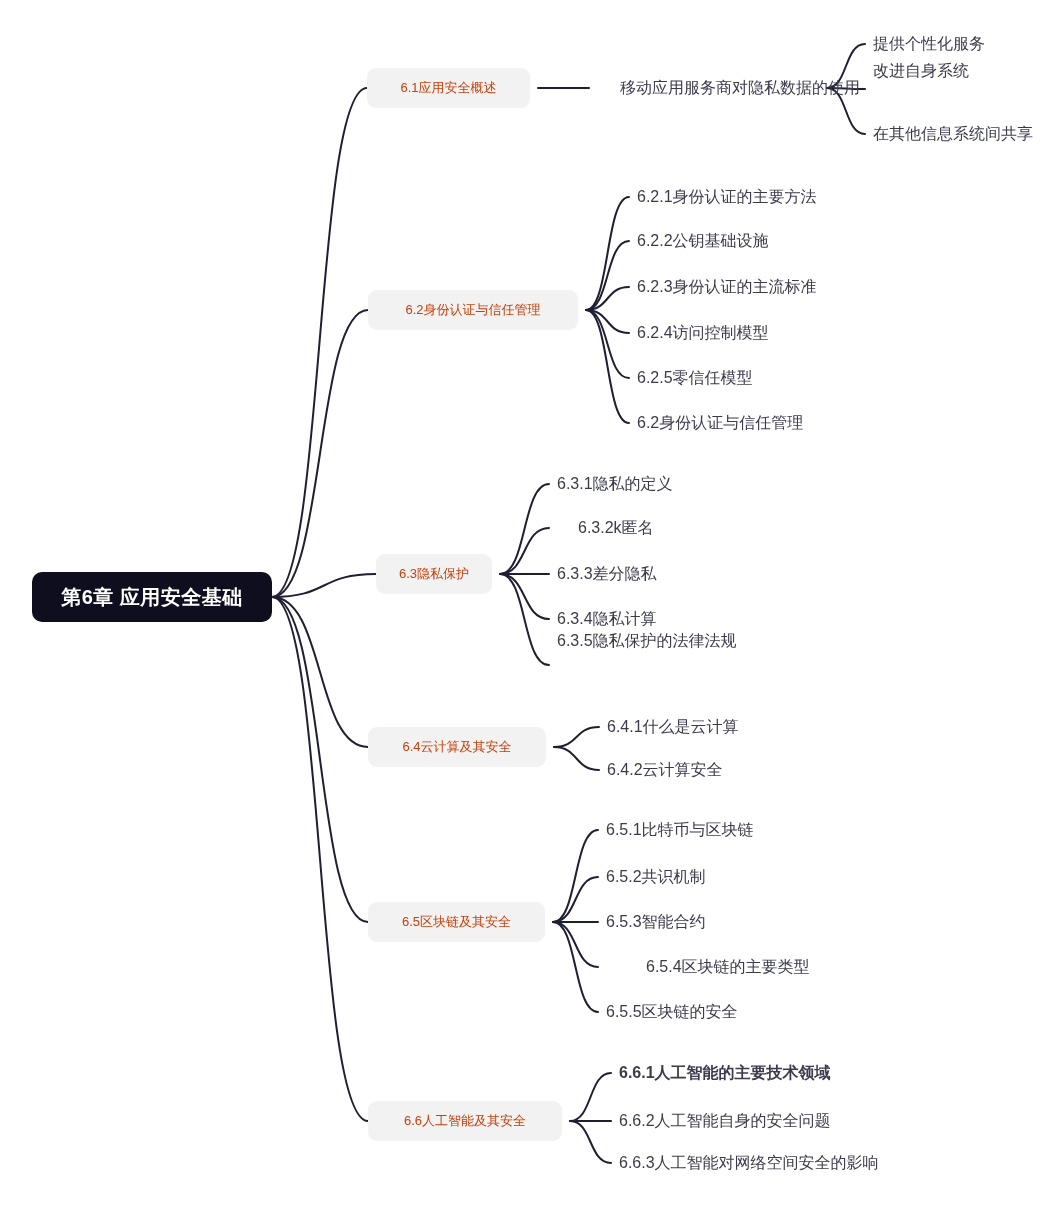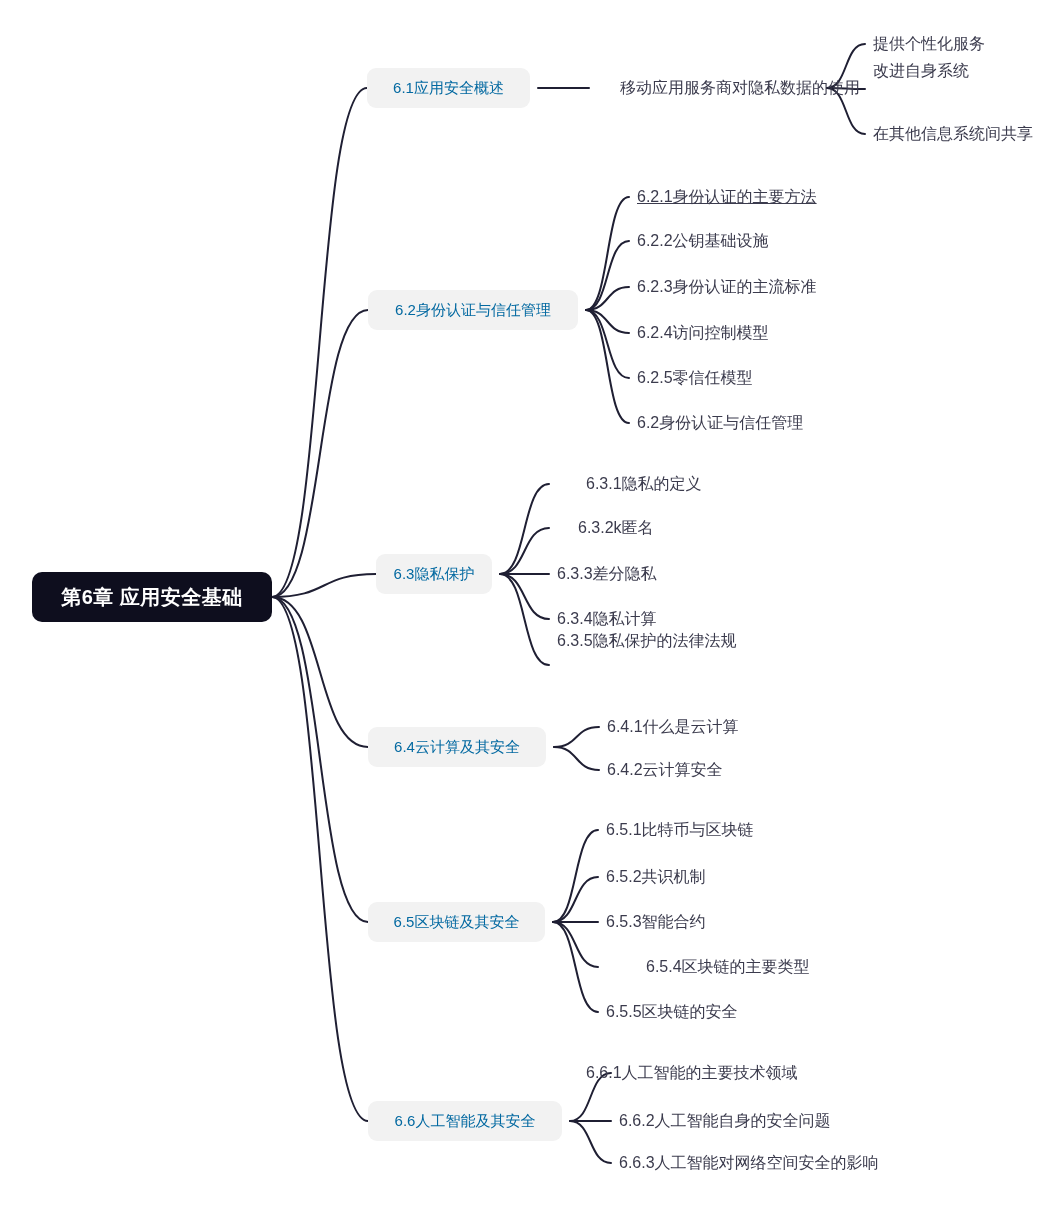--- a/index.html
+++ b/index.html
@@ -47,23 +47,23 @@
     background: #0e0e1e;
     color: #ffffff;
     border-radius: 10px;
     font-size: 20px;
     font-weight: bold;
     letter-spacing: 0.5px;
     padding: 0 22px;
   }
   .node-branch {
     background: #f2f2f2;
-    color: #0369a1;
+    color: #c2410c;
     border-radius: 9px;
-    font-size: 15px;
+    font-size: 13px;
     padding: 0 16px;
   }
   .node-leaf {
     background: transparent;
     color: #3b3b4d;
     font-size: 16px;
     justify-content: flex-start;
     padding: 0;
   }
 </style>
@@ -105,39 +105,39 @@
       <path d="M 570 1121 C 592.55 1121, 588.45 1163, 611 1163"></path>
     </svg>
   <div id="node-layer">
       <div class="node node-root" style="left: 32px; top: 572px; width: 240px; height: 50px;">第6章 应用安全基础</div>
       <div class="node node-branch" style="left: 367px; top: 68px; width: 163px; height: 40px;">6.1应用安全概述</div>
       <div class="node node-leaf" style="left: 597px; top: 77px; height: 22px; margin-left: 23px;">移动应用服务商对隐私数据的使用</div>
       <div class="node node-leaf" style="left: 873px; top: 33px; height: 22px;">提供个性化服务</div>
       <div class="node node-leaf" style="left: 873px; top: 60px; height: 22px;">改进自身系统</div>
       <div class="node node-leaf" style="left: 873px; top: 123px; height: 22px;">在其他信息系统间共享</div>
       <div class="node node-branch" style="left: 368px; top: 290px; width: 210px; height: 40px;">6.2身份认证与信任管理</div>
-      <div class="node node-leaf" style="left: 637px; top: 186px; height: 22px; text-decoration: underline;">6.2.1身份认证的主要方法</div>
+      <div class="node node-leaf" style="left: 637px; top: 186px; height: 22px;">6.2.1身份认证的主要方法</div>
       <div class="node node-leaf" style="left: 637px; top: 230px; height: 22px;">6.2.2公钥基础设施</div>
       <div class="node node-leaf" style="left: 637px; top: 276px; height: 22px;">6.2.3身份认证的主流标准</div>
       <div class="node node-leaf" style="left: 637px; top: 322px; height: 22px;">6.2.4访问控制模型</div>
       <div class="node node-leaf" style="left: 637px; top: 367px; height: 22px;">6.2.5零信任模型</div>
       <div class="node node-leaf" style="left: 637px; top: 412px; height: 22px;">6.2身份认证与信任管理</div>
       <div class="node node-branch" style="left: 376px; top: 554px; width: 116px; height: 40px;">6.3隐私保护</div>
-      <div class="node node-leaf" style="left: 557px; top: 473px; height: 22px; margin-left: 29px;">6.3.1隐私的定义</div>
+      <div class="node node-leaf" style="left: 557px; top: 473px; height: 22px;">6.3.1隐私的定义</div>
       <div class="node node-leaf" style="left: 578px; top: 517px; height: 22px;">6.3.2k匿名</div>
       <div class="node node-leaf" style="left: 557px; top: 563px; height: 22px;">6.3.3差分隐私</div>
       <div class="node node-leaf" style="left: 557px; top: 608px; height: 22px;">6.3.4隐私计算</div>
       <div class="node node-leaf" style="left: 557px; top: 630px; height: 22px; text-align: center;">6.3.5隐私保护的法律法规</div>
       <div class="node node-branch" style="left: 368px; top: 727px; width: 178px; height: 40px;">6.4云计算及其安全</div>
       <div class="node node-leaf" style="left: 607px; top: 716px; height: 22px; text-align: center;">6.4.1什么是云计算</div>
       <div class="node node-leaf" style="left: 607px; top: 759px; height: 22px;">6.4.2云计算安全</div>
       <div class="node node-branch" style="left: 368px; top: 902px; width: 177px; height: 40px;">6.5区块链及其安全</div>
       <div class="node node-leaf" style="left: 606px; top: 819px; height: 22px;">6.5.1比特币与区块链</div>
       <div class="node node-leaf" style="left: 606px; top: 866px; height: 22px;">6.5.2共识机制</div>
       <div class="node node-leaf" style="left: 606px; top: 911px; height: 22px;">6.5.3智能合约</div>
       <div class="node node-leaf" style="left: 606px; top: 956px; height: 22px; margin-left: 40px;">6.5.4区块链的主要类型</div>
       <div class="node node-leaf" style="left: 606px; top: 1001px; height: 22px;">6.5.5区块链的安全</div>
       <div class="node node-branch" style="left: 368px; top: 1101px; width: 194px; height: 40px;">6.6人工智能及其安全</div>
-      <div class="node node-leaf" style="left: 586px; top: 1062px; height: 22px;">6.6.1人工智能的主要技术领域</div>
+      <div class="node node-leaf" style="left: 619px; top: 1062px; height: 22px; font-weight: bold;">6.6.1人工智能的主要技术领域</div>
       <div class="node node-leaf" style="left: 619px; top: 1110px; height: 22px;">6.6.2人工智能自身的安全问题</div>
       <div class="node node-leaf" style="left: 619px; top: 1152px; height: 22px;">6.6.3人工智能对网络空间安全的影响</div>
     </div>
 </div>
 
 </body></html>

